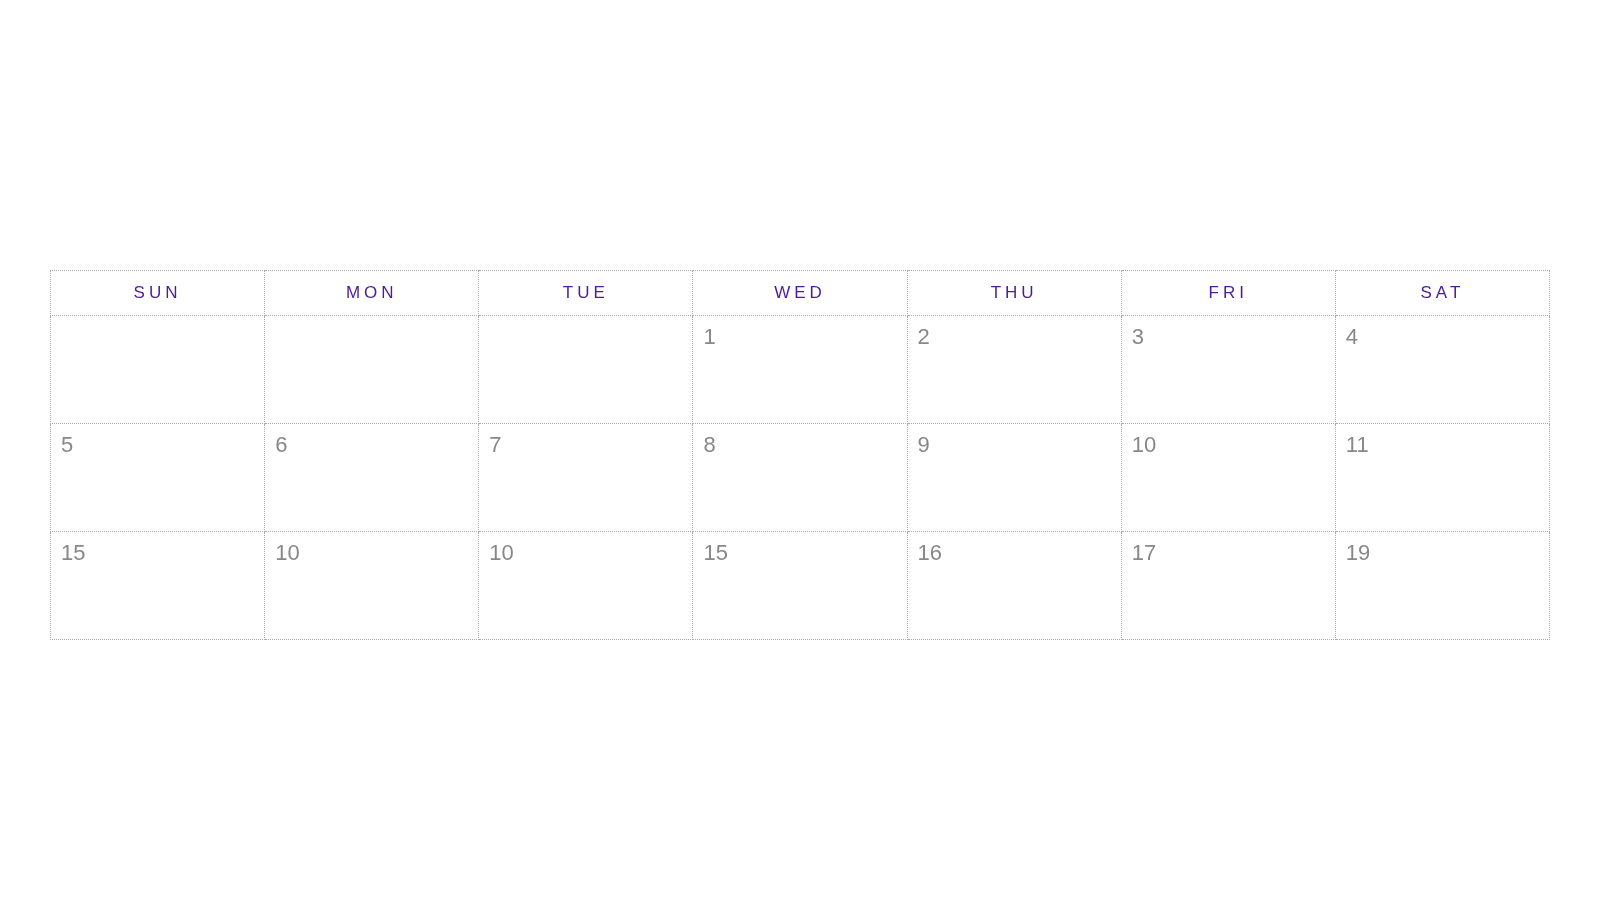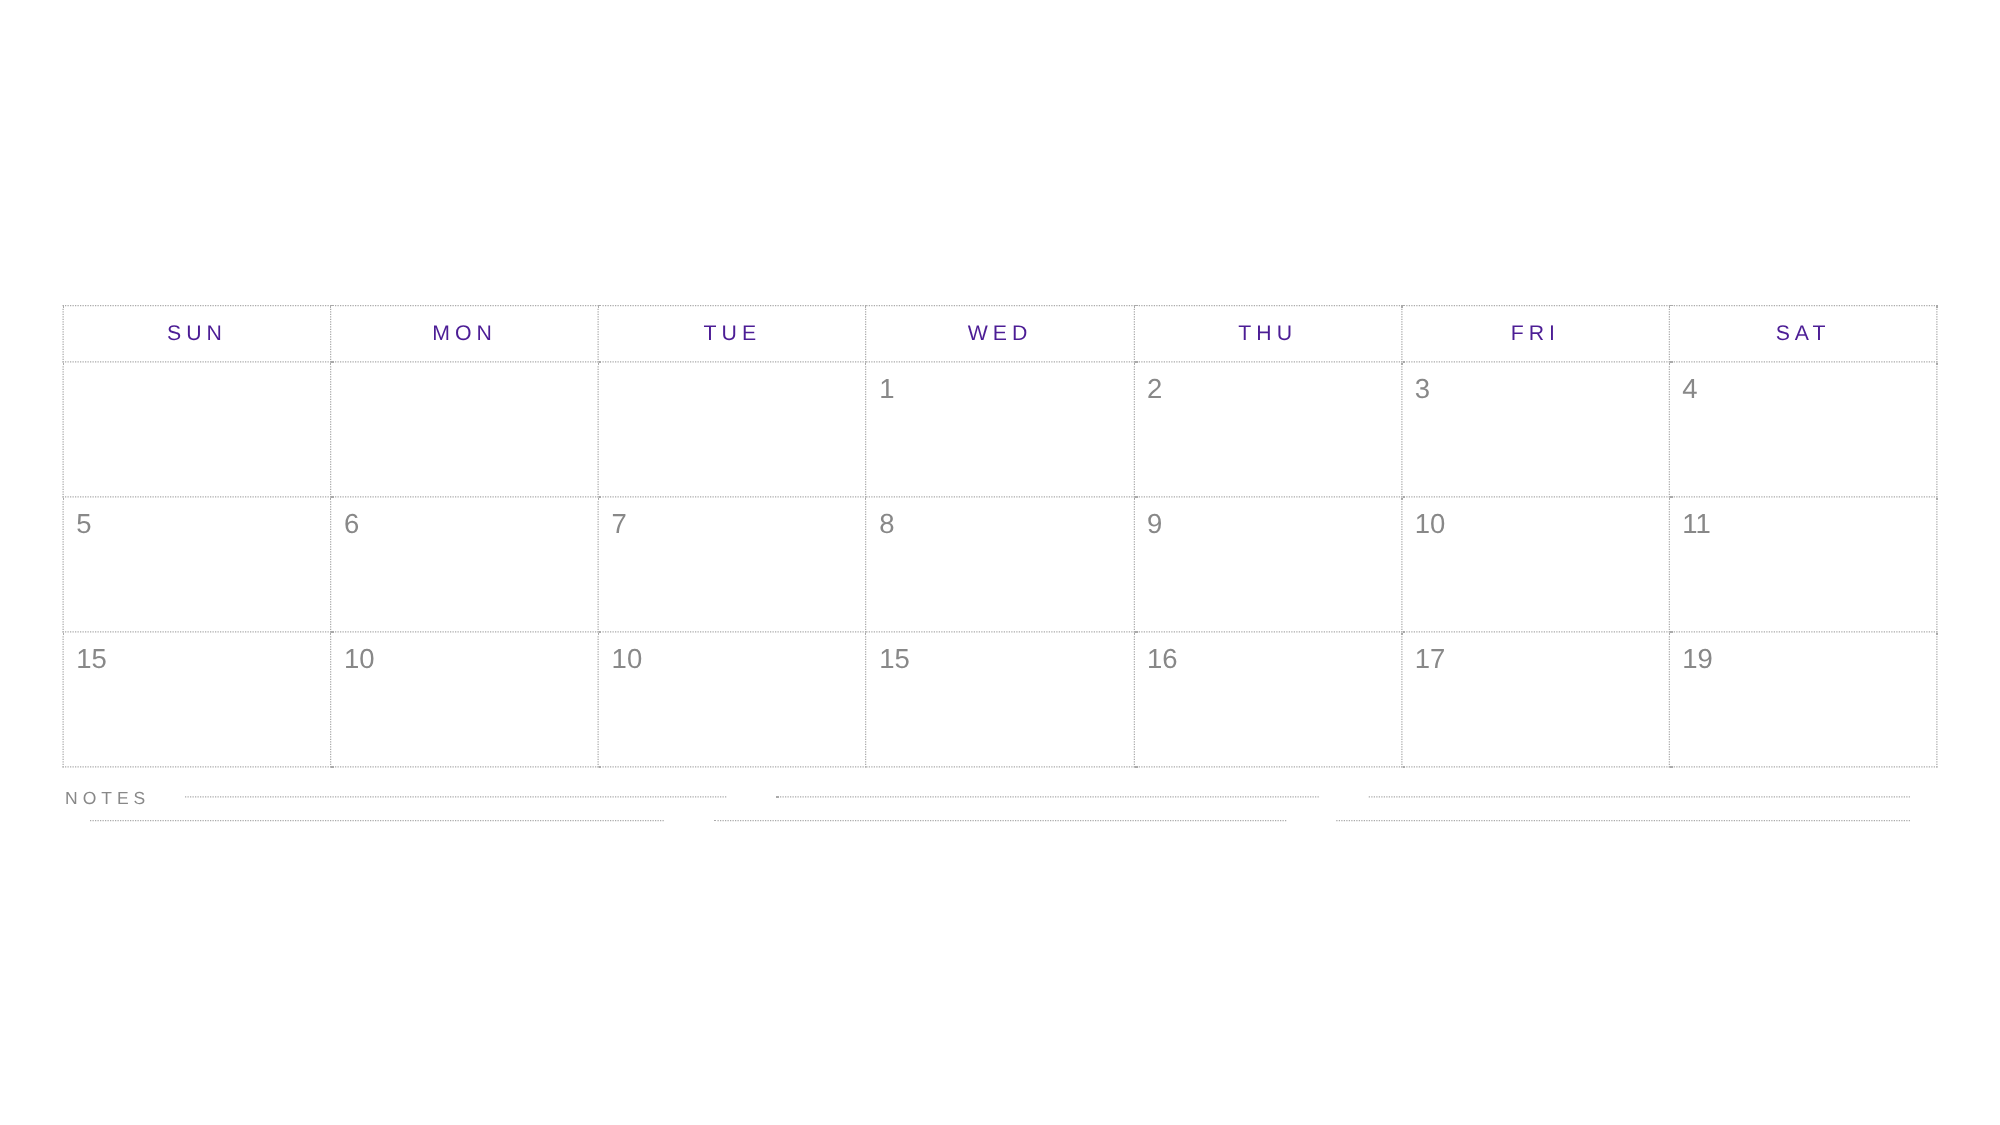--- a/index.html
+++ b/index.html
@@ -148,26 +148,13 @@
           <td class="day-cell"><span class="day-number">10</span></td>
           <td class="day-cell"><span class="day-number">10</span></td>
           <td class="day-cell"><span class="day-number">15</span></td>
           <td class="day-cell"><span class="day-number">16</span></td>
           <td class="day-cell"><span class="day-number">17</span></td>
           <td class="day-cell"><span class="day-number">19</span></td>
         </tr>
       </tbody>
   </table>
 
-  <div class="notes-section">
-    <div class="notes-row">
-      <span class="notes-label">NOTES</span>
-      <div class="notes-line"></div>
-      <div class="notes-line"></div>
-      <div class="notes-line"></div>
-    </div>
-    <div class="notes-row">
-      <div class="notes-line-only"></div>
-      <div class="notes-line-only"></div>
-      <div class="notes-line-only"></div>
-    </div>
-  </div>
 </div>
 
 </body></html>

